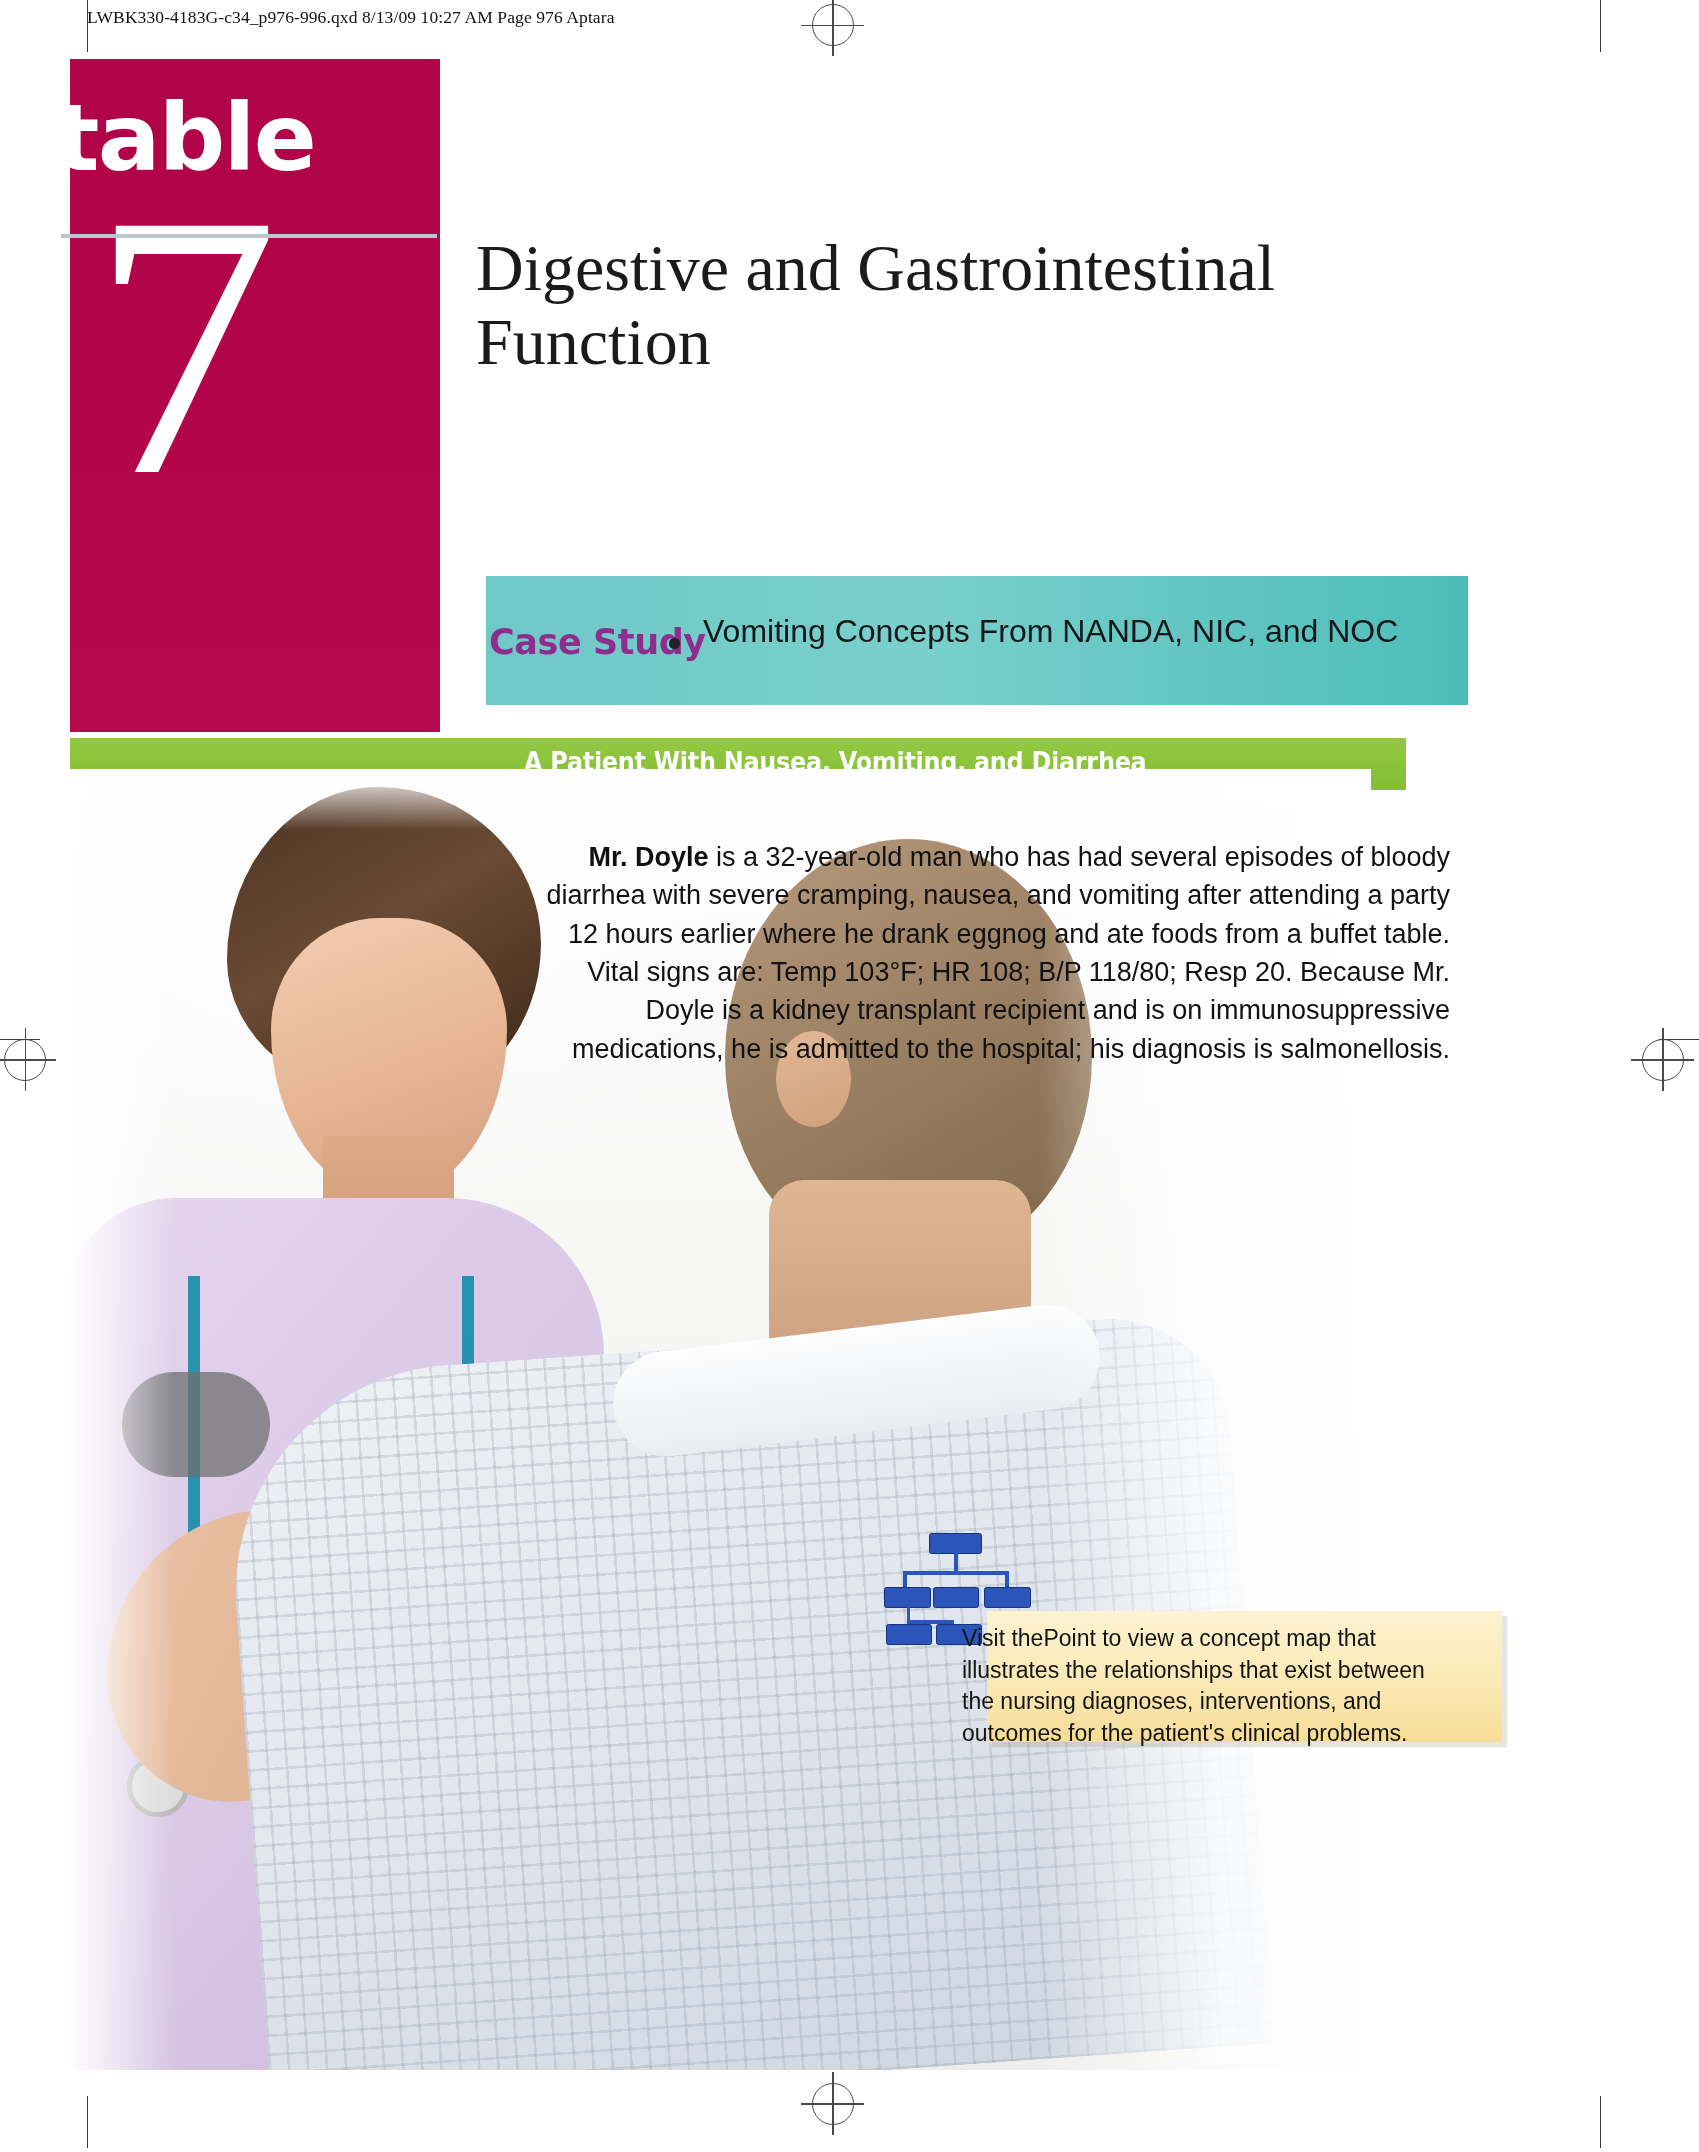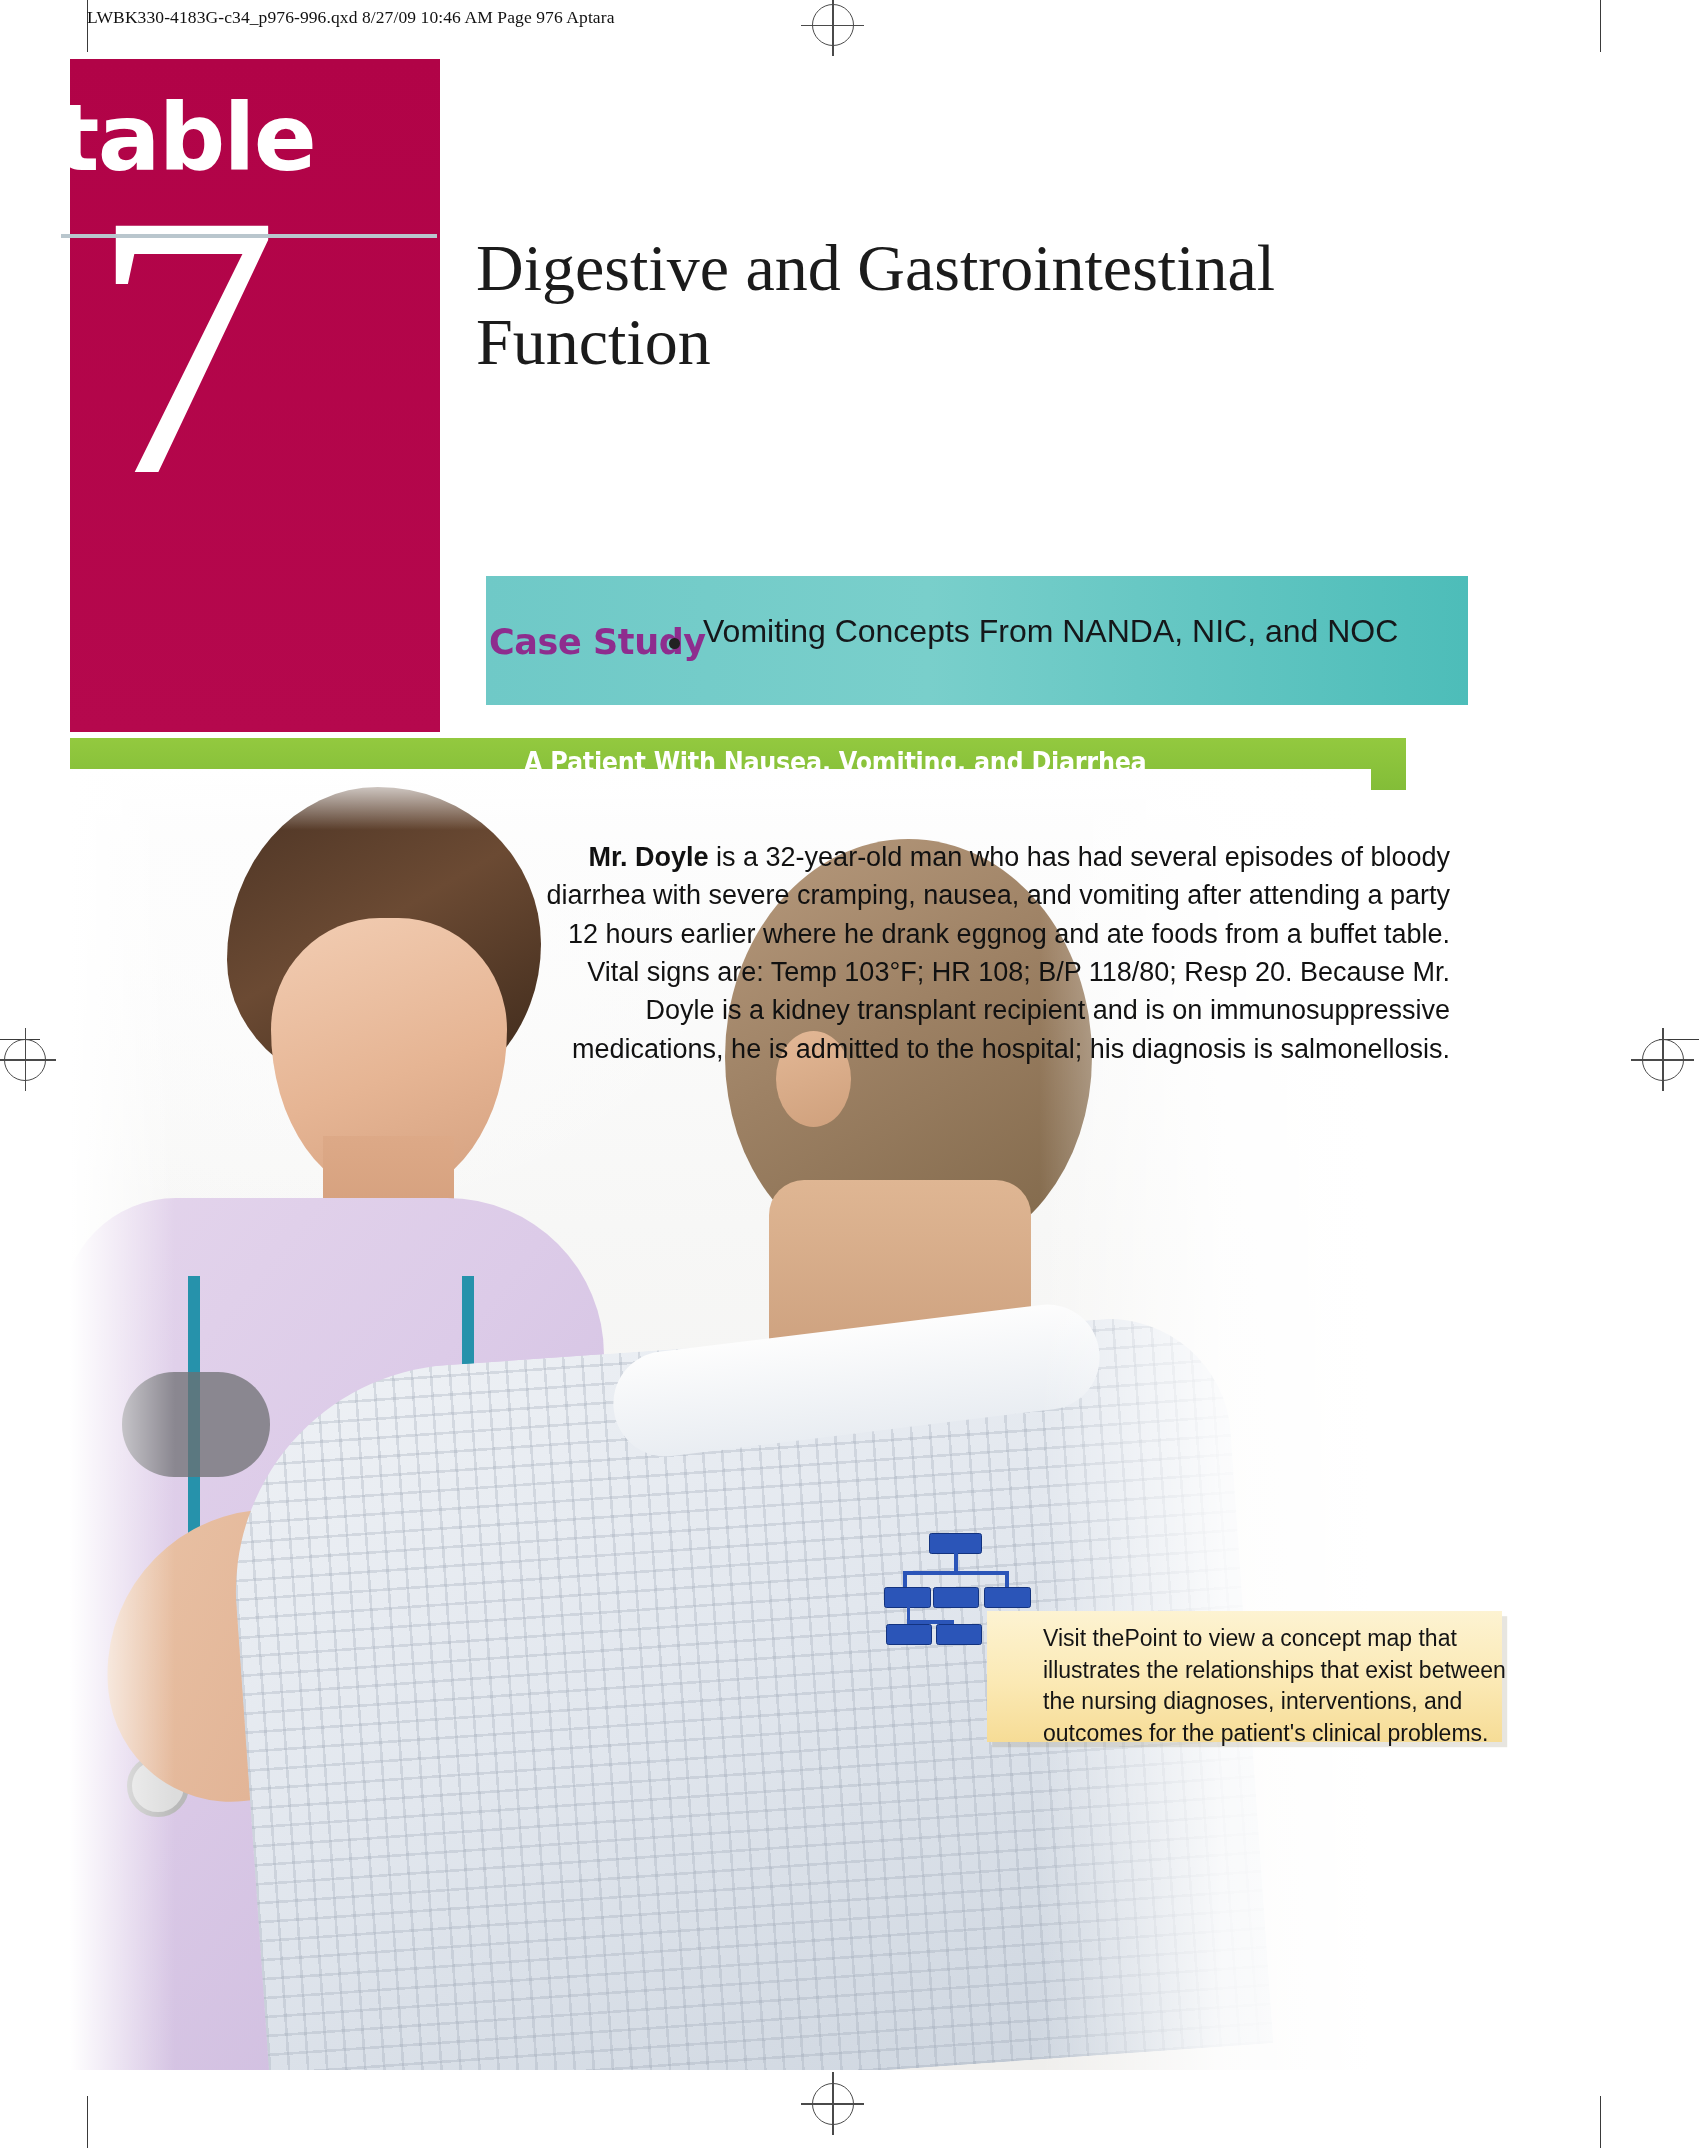--- a/index.html
+++ b/index.html
@@ -395,21 +395,21 @@
     position: absolute;
     left: 987px;
     top: 1611px;
     width: 515px;
     height: 131px;
     background: linear-gradient(180deg, #fdf3d2 0%, #fbe9b4 55%, #f6dc96 100%);
     box-shadow: 5.2px 5.2px 0 rgba(120,110,80,0.18);
   }
   .point-note-text {
     position: absolute;
-    left: 1043px;
+    left: 962px;
     top: 1623px;
     width: 485px;
     font-family: "Liberation Sans", sans-serif;
     font-size: 23px;
     line-height: 1.37;
     color: #141414;
   }
 </style>
 </head>
 <body>
@@ -419,21 +419,21 @@
 <div class="crop-mark" style="left:87px; top:2096px; width:1.3px; height:52px;"></div>
 <div class="crop-mark" style="left:1600px; top:2096px; width:1.3px; height:52px;"></div>
 <div class="crop-mark" style="left:0; top:1039px; width:40px; height:1.3px;"></div>
 <div class="crop-mark" style="left:1659px; top:1039px; width:40px; height:1.3px;"></div>
 
 <div class="reg-mark" style="left:812px; top:4.4px;"></div>
 <div class="reg-mark" style="left:4.4px; top:1039px;"></div>
 <div class="reg-mark" style="left:1642px; top:1039px;"></div>
 <div class="reg-mark" style="left:812px; top:2083px;"></div>
 
-<div class="slug">LWBK330-4183G-c34_p976-996.qxd  8/27/09  10:46 AM  Page 976 Aptara</div>
+<div class="slug">LWBK330-4183G-c34_p976-996.qxd  8/13/09  10:27 AM  Page 976 Aptara</div>
 
 <div class="unit-block"></div>
 <div class="unit-number">7</div>
 <div class="unit-rule"></div>
 <div class="unit-word">table</div>
 
 <div class="unit-title">Digestive and Gastrointestinal Function</div>
 
 <div class="case-banner"></div>
 <div class="case-banner-label">Case Study</div>

